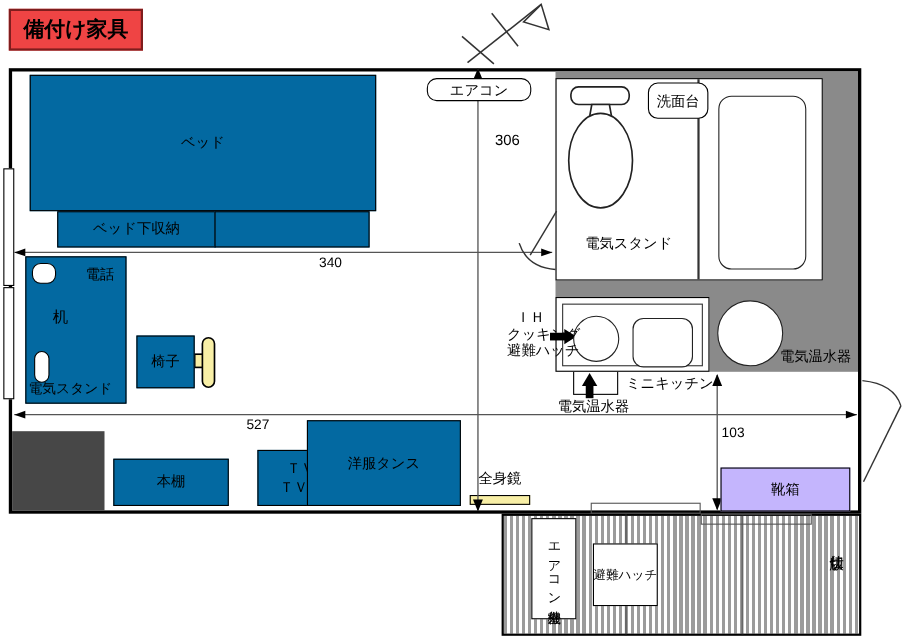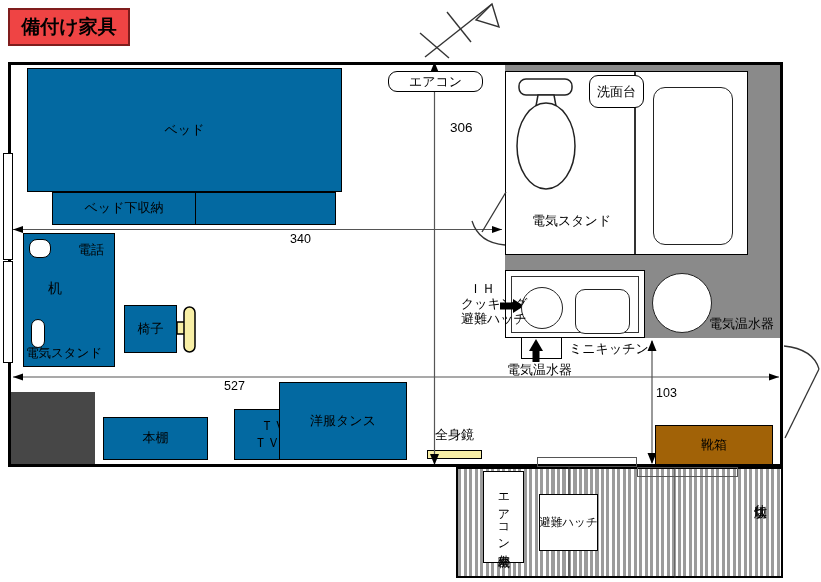--- a/index.html
+++ b/index.html
@@ -29,21 +29,21 @@
   .kitchen{left:505px;top:270px;width:140px;height:68px;background:#fff;border:1.5px solid #000;z-index:2;}
   .kitchen-inner{left:511px;top:276px;width:128px;height:57px;border:1px solid #333;z-index:2;}
   .burner{left:521px;top:287px;width:42px;height:42px;border:1.5px solid #222;border-radius:50%;background:#fff;z-index:3;}
   .sink{left:575px;top:289px;width:55px;height:45px;border:1.5px solid #222;border-radius:10px;background:#fff;z-index:3;}
   .heater-circle{left:652px;top:273px;width:60px;height:60px;border:1.5px solid #222;border-radius:50%;background:#fff;z-index:2;}
   .fridge{left:521px;top:337px;width:41px;height:22px;background:#fff;border:1.5px solid #000;z-index:1;}
   .ih-label{left:436px;top:281px;font-size:13px;line-height:15px;z-index:3;padding-left:25px;}
   
   .dark-block{left:11px;top:392px;width:84px;height:72px;background:#474747;z-index:1;}
   .mirror-bar{left:427px;top:450px;width:55px;height:9px;background:#F8EFA6;border:1px solid #000;z-index:1;}
-  .shoe-box{left:655px;top:425px;width:118px;height:40px;background:#a16207;border:1.5px solid #000;
+  .shoe-box{left:655px;top:425px;width:118px;height:40px;background:#c4b5fd;border:1.5px solid #000;
     display:flex;align-items:center;justify-content:center;font-size:13px;z-index:3;}
   .threshold{border:1px solid #555;background:transparent;z-index:3;}
   
   .balcony{left:456px;top:467px;width:327px;height:111px;border:2px solid #000;z-index:1;
     background:repeating-linear-gradient(to right,#9b9b9b 0px,#9b9b9b 3px,#ffffff 3px,#ffffff 5.5px);}
   .balcony-div{top:467px;width:2px;height:111px;background:rgba(40,40,40,.45);z-index:2;}
   .outdoor-box{left:483px;top:471px;width:41px;height:92px;background:#fff;border:1.5px solid #000;z-index:3;
     display:flex;align-items:center;justify-content:center;}
   .vtext{writing-mode:vertical-rl;text-orientation:upright;font-size:12px;letter-spacing:1px;}
   .hatch-box{left:539px;top:494px;width:59px;height:57px;background:#fff;border:1.5px solid #000;z-index:3;
@@ -115,21 +115,21 @@
   </div>
 
   <div class="abs dark-block"></div>
   <div class="abs furn" style="left:103px;top:417px;width:105px;height:43px;">
     <span>本棚</span>
   </div>
   <div class="abs furn twoline" style="left:194px;top:409px;width:79px;height:51px;margin-left:40px;">
     <span>ＴＶ</span>
     <span>ＴＶ台</span>
   </div>
-  <div class="abs furn" style="left:279px;top:382px;width:128px;height:78px;">
+  <div class="abs furn" style="left:279px;top:382px;width:140px;height:78px;">
     <span>洋服タンス</span>
   </div>
   <div class="abs mirror-bar"></div>
   <div class="abs plain-label" style="left:435px;top:426px;">全身鏡</div>
   <div class="abs shoe-box">
     <span>靴箱</span>
   </div>
   <div class="abs threshold" style="left:537px;top:457px;width:100px;height:10px;"></div>
   <div class="abs threshold" style="left:637px;top:467px;width:101px;height:10px;"></div>
 

